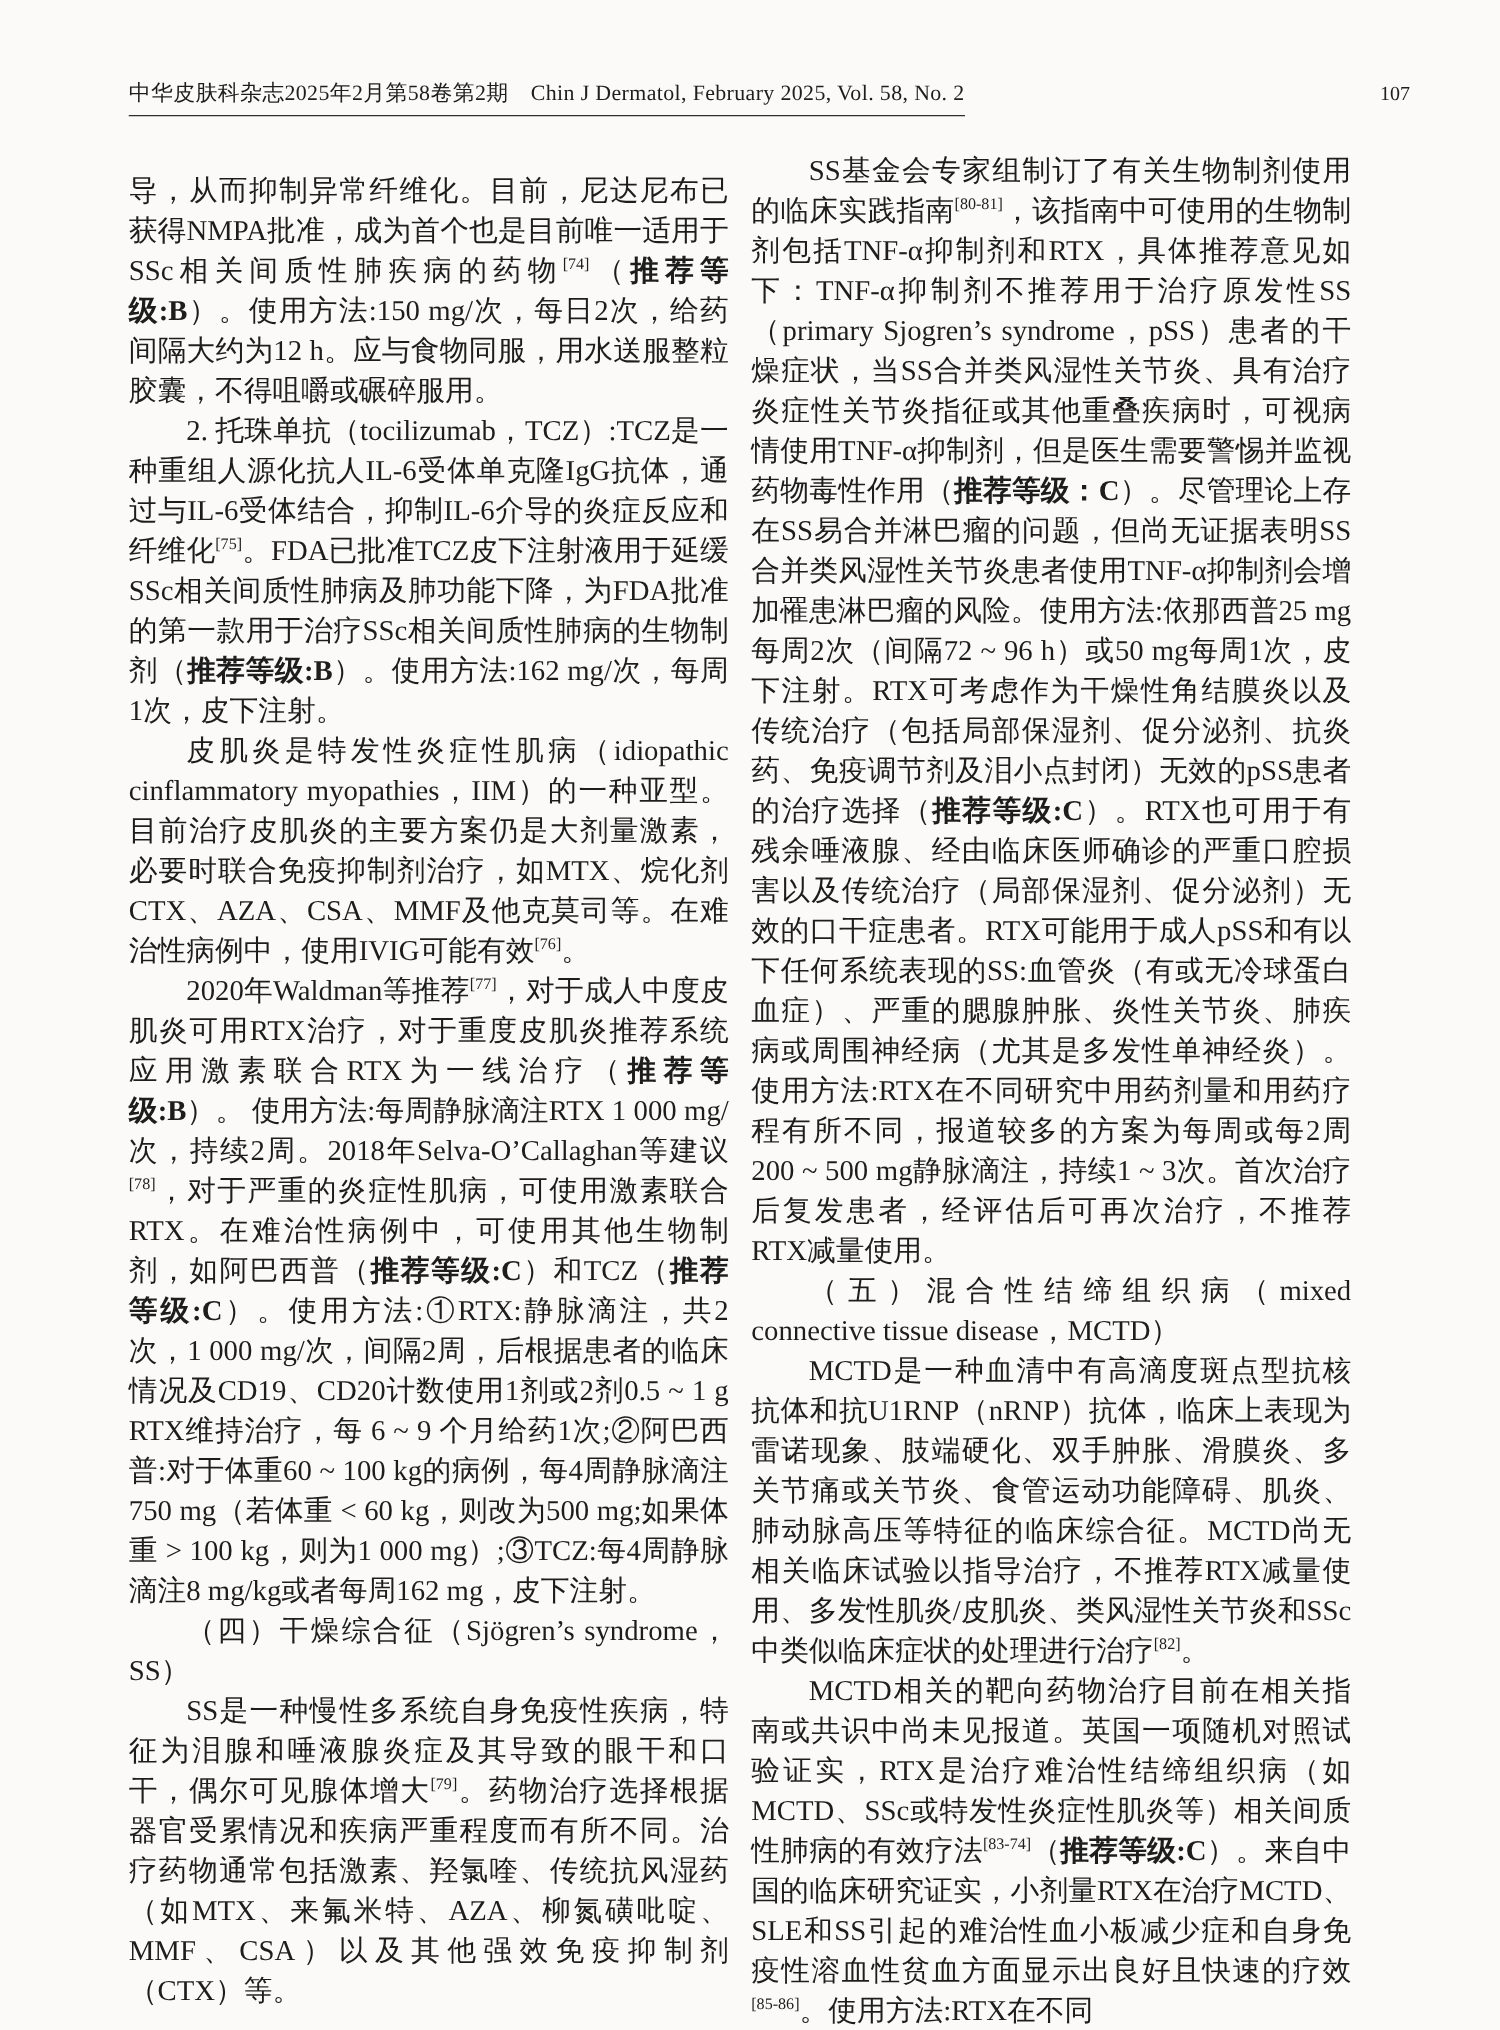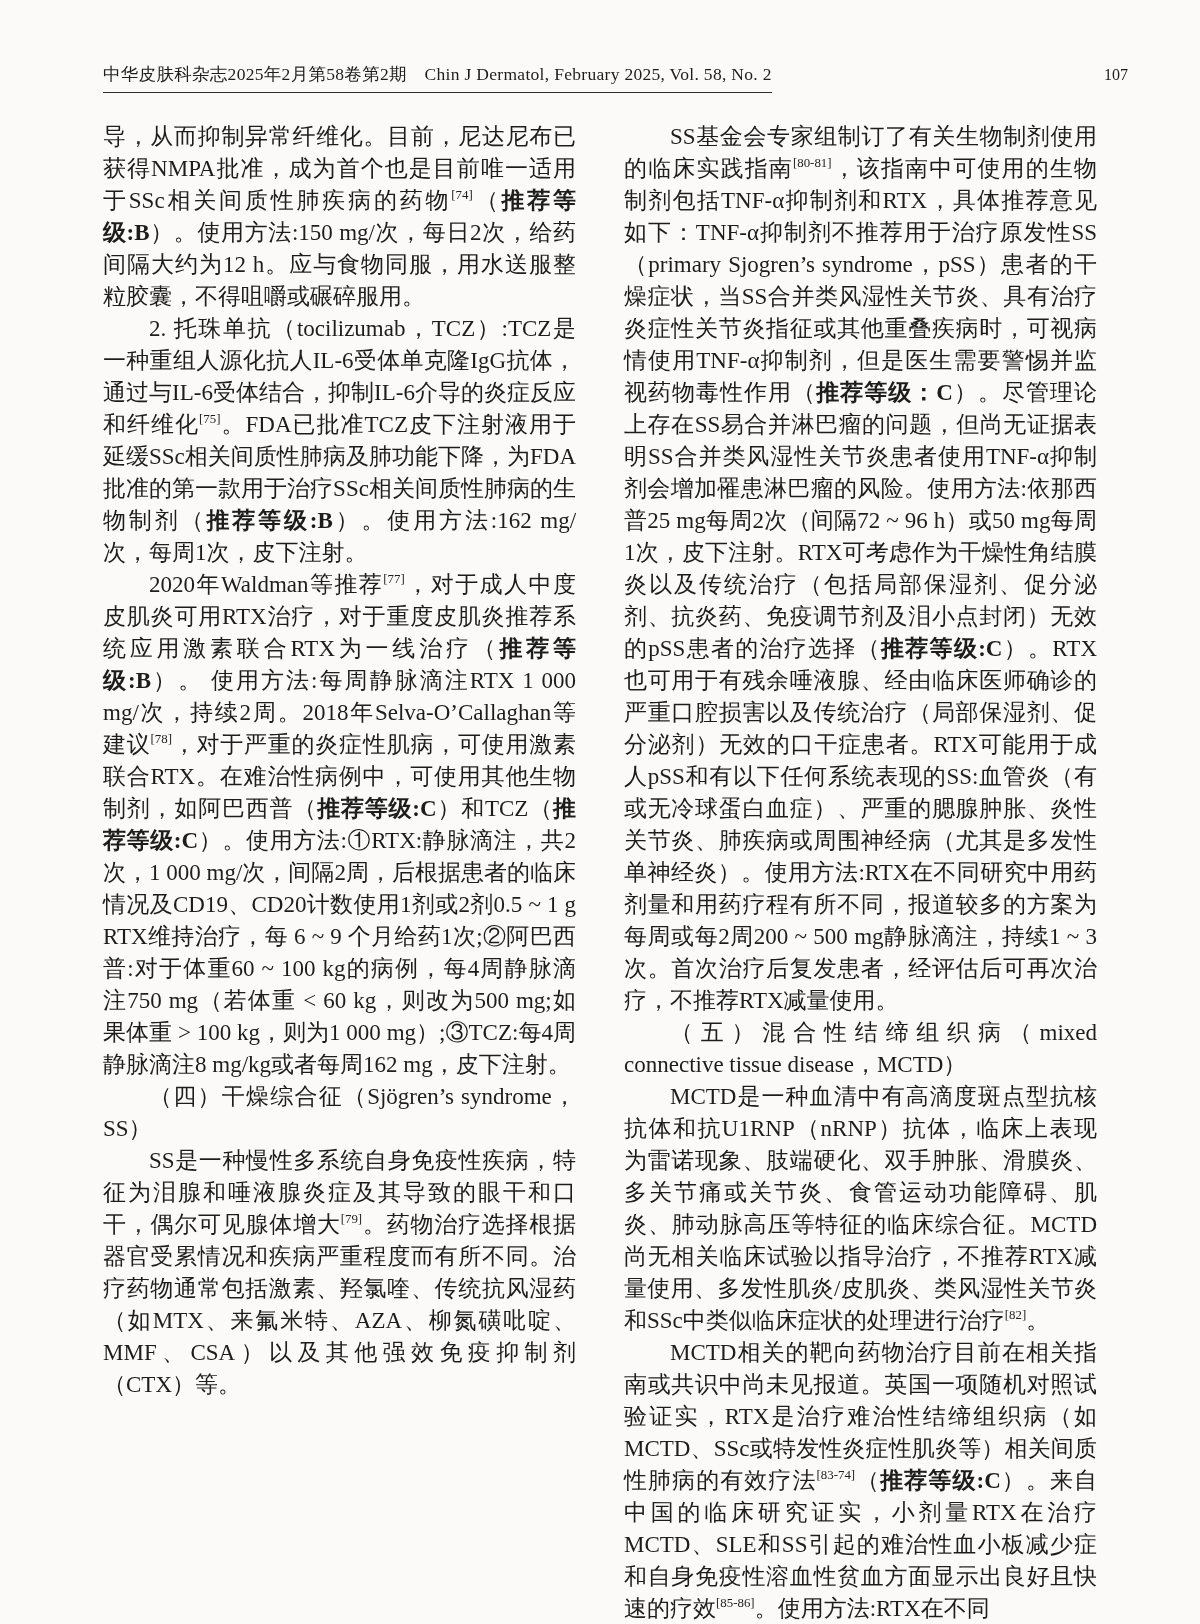--- a/index.html
+++ b/index.html
@@ -36,21 +36,22 @@
   }
   .page-number {
     font-size: 16px;
   }
   .columns {
     position: absolute;
     top: 121px;
     left: 103px;
     width: 994px;
     display: flex;
-    gap: 48px;
+    gap: 18px;
+    align-items: center;
   }
   .col {
     width: 480px;
   }
   .para {
     margin: 0;
     font-size: 23px;
     line-height: 32px;
     text-align: justify;
     text-justify: inter-ideograph;
@@ -74,20 +75,21 @@
 
   <header class="page-header">
     <span class="journal-line">中华皮肤科杂志2025年2月第58卷第2期　Chin J Dermatol, February 2025, Vol. 58, No. 2</span>
     <span class="page-number">107</span>
   </header>
 
   <main class="columns">
     <section class="col" id="col-left">
         <p class="para"><span>导，从而抑制异常纤维化。目前，尼达尼布已获得NMPA批准，成为首个也是目前唯一适用于SSc相关间质性肺疾病的药物</span><sup>[74]</sup><span>（</span><b>推荐等级:B</b><span>）。使用方法:150 mg/次，每日2次，给药间隔大约为12 h。应与食物同服，用水送服整粒胶囊，不得咀嚼或碾碎服用。</span></p>
         <p class="para indent"><span>2. 托珠单抗（tocilizumab，TCZ）:TCZ是一种重组人源化抗人IL-6受体单克隆IgG抗体，通过与IL-6受体结合，抑制IL-6介导的炎症反应和纤维化</span><sup>[75]</sup><span>。FDA已批准TCZ皮下注射液用于延缓SSc相关间质性肺病及肺功能下降，为FDA批准的第一款用于治疗SSc相关间质性肺病的生物制剂（</span><b>推荐等级:B</b><span>）。使用方法:162 mg/次，每周1次，皮下注射。</span></p>
+        <p class="para indent"><span>皮肌炎是特发性炎症性肌病（idiopathic cinflammatory myopathies，IIM）的一种亚型。目前治疗皮肌炎的主要方案仍是大剂量激素，必要时联合免疫抑制剂治疗，如MTX、烷化剂CTX、AZA、CSA、MMF及他克莫司等。在难治性病例中，使用IVIG可能有效</span><sup>[76]</sup><span>。</span></p>
         <p class="para indent"><span>2020年Waldman等推荐</span><sup>[77]</sup><span>，对于成人中度皮肌炎可用RTX治疗，对于重度皮肌炎推荐系统应用激素联合RTX为一线治疗（</span><b>推荐等级:B</b><span>）。 使用方法:每周静脉滴注RTX 1 000 mg/次，持续2周。2018年Selva-O’Callaghan等建议</span><sup>[78]</sup><span>，对于严重的炎症性肌病，可使用激素联合RTX。在难治性病例中，可使用其他生物制剂，如阿巴西普（</span><b>推荐等级:C</b><span>）和TCZ（</span><b>推荐等级:C</b><span>）。使用方法:①RTX:静脉滴注，共2次，1 000 mg/次，间隔2周，后根据患者的临床情况及CD19、CD20计数使用1剂或2剂0.5 ~ 1 g RTX维持治疗，每 6 ~ 9 个月给药1次;②阿巴西普:对于体重60 ~ 100 kg的病例，每4周静脉滴注750 mg（若体重 &lt; 60 kg，则改为500 mg;如果体重 &gt; 100 kg，则为1 000 mg）;③TCZ:每4周静脉滴注8 mg/kg或者每周162 mg，皮下注射。</span></p>
         <p class="para indent"><span>（四）干燥综合征（Sjögren’s syndrome，SS）</span></p>
         <p class="para indent"><span>SS是一种慢性多系统自身免疫性疾病，特征为泪腺和唾液腺炎症及其导致的眼干和口干，偶尔可见腺体增大</span><sup>[79]</sup><span>。药物治疗选择根据器官受累情况和疾病严重程度而有所不同。治疗药物通常包括激素、羟氯喹、传统抗风湿药（如MTX、来氟米特、AZA、柳氮磺吡啶、MMF、CSA）以及其他强效免疫抑制剂（CTX）等。</span></p>
       </section>
     <section class="col" id="col-right">
         <p class="para indent"><span>SS基金会专家组制订了有关生物制剂使用的临床实践指南</span><sup>[80-81]</sup><span>，该指南中可使用的生物制剂包括TNF-α抑制剂和RTX，具体推荐意见如下：TNF-α抑制剂不推荐用于治疗原发性SS（primary Sjogren’s syndrome，pSS）患者的干燥症状，当SS合并类风湿性关节炎、具有治疗炎症性关节炎指征或其他重叠疾病时，可视病情使用TNF-α抑制剂，但是医生需要警惕并监视药物毒性作用（</span><b>推荐等级：C</b><span>）。尽管理论上存在SS易合并淋巴瘤的问题，但尚无证据表明SS合并类风湿性关节炎患者使用TNF-α抑制剂会增加罹患淋巴瘤的风险。使用方法:依那西普25 mg每周2次（间隔72 ~ 96 h）或50 mg每周1次，皮下注射。RTX可考虑作为干燥性角结膜炎以及传统治疗（包括局部保湿剂、促分泌剂、抗炎药、免疫调节剂及泪小点封闭）无效的pSS患者的治疗选择（</span><b>推荐等级:C</b><span>）。RTX也可用于有残余唾液腺、经由临床医师确诊的严重口腔损害以及传统治疗（局部保湿剂、促分泌剂）无效的口干症患者。RTX可能用于成人pSS和有以下任何系统表现的SS:血管炎（有或无冷球蛋白血症）、严重的腮腺肿胀、炎性关节炎、肺疾病或周围神经病（尤其是多发性单神经炎）。使用方法:RTX在不同研究中用药剂量和用药疗程有所不同，报道较多的方案为每周或每2周200 ~ 500 mg静脉滴注，持续1 ~ 3次。首次治疗后复发患者，经评估后可再次治疗，不推荐RTX减量使用。</span></p>
         <p class="para indent"><span>（五）混合性结缔组织病（mixed connective tissue disease，MCTD）</span></p>
         <p class="para indent"><span>MCTD是一种血清中有高滴度斑点型抗核抗体和抗U1RNP（nRNP）抗体，临床上表现为雷诺现象、肢端硬化、双手肿胀、滑膜炎、多关节痛或关节炎、食管运动功能障碍、肌炎、肺动脉高压等特征的临床综合征。MCTD尚无相关临床试验以指导治疗，不推荐RTX减量使用、多发性肌炎/皮肌炎、类风湿性关节炎和SSc中类似临床症状的处理进行治疗</span><sup>[82]</sup><span>。</span></p>
         <p class="para indent"><span>MCTD相关的靶向药物治疗目前在相关指南或共识中尚未见报道。英国一项随机对照试验证实，RTX是治疗难治性结缔组织病（如MCTD、SSc或特发性炎症性肌炎等）相关间质性肺病的有效疗法</span><sup>[83-74]</sup><span>（</span><b>推荐等级:C</b><span>）。来自中国的临床研究证实，小剂量RTX在治疗MCTD、SLE和SS引起的难治性血小板减少症和自身免疫性溶血性贫血方面显示出良好且快速的疗效</span><sup>[85-86]</sup><span>。使用方法:RTX在不同</span></p>
       </section>

